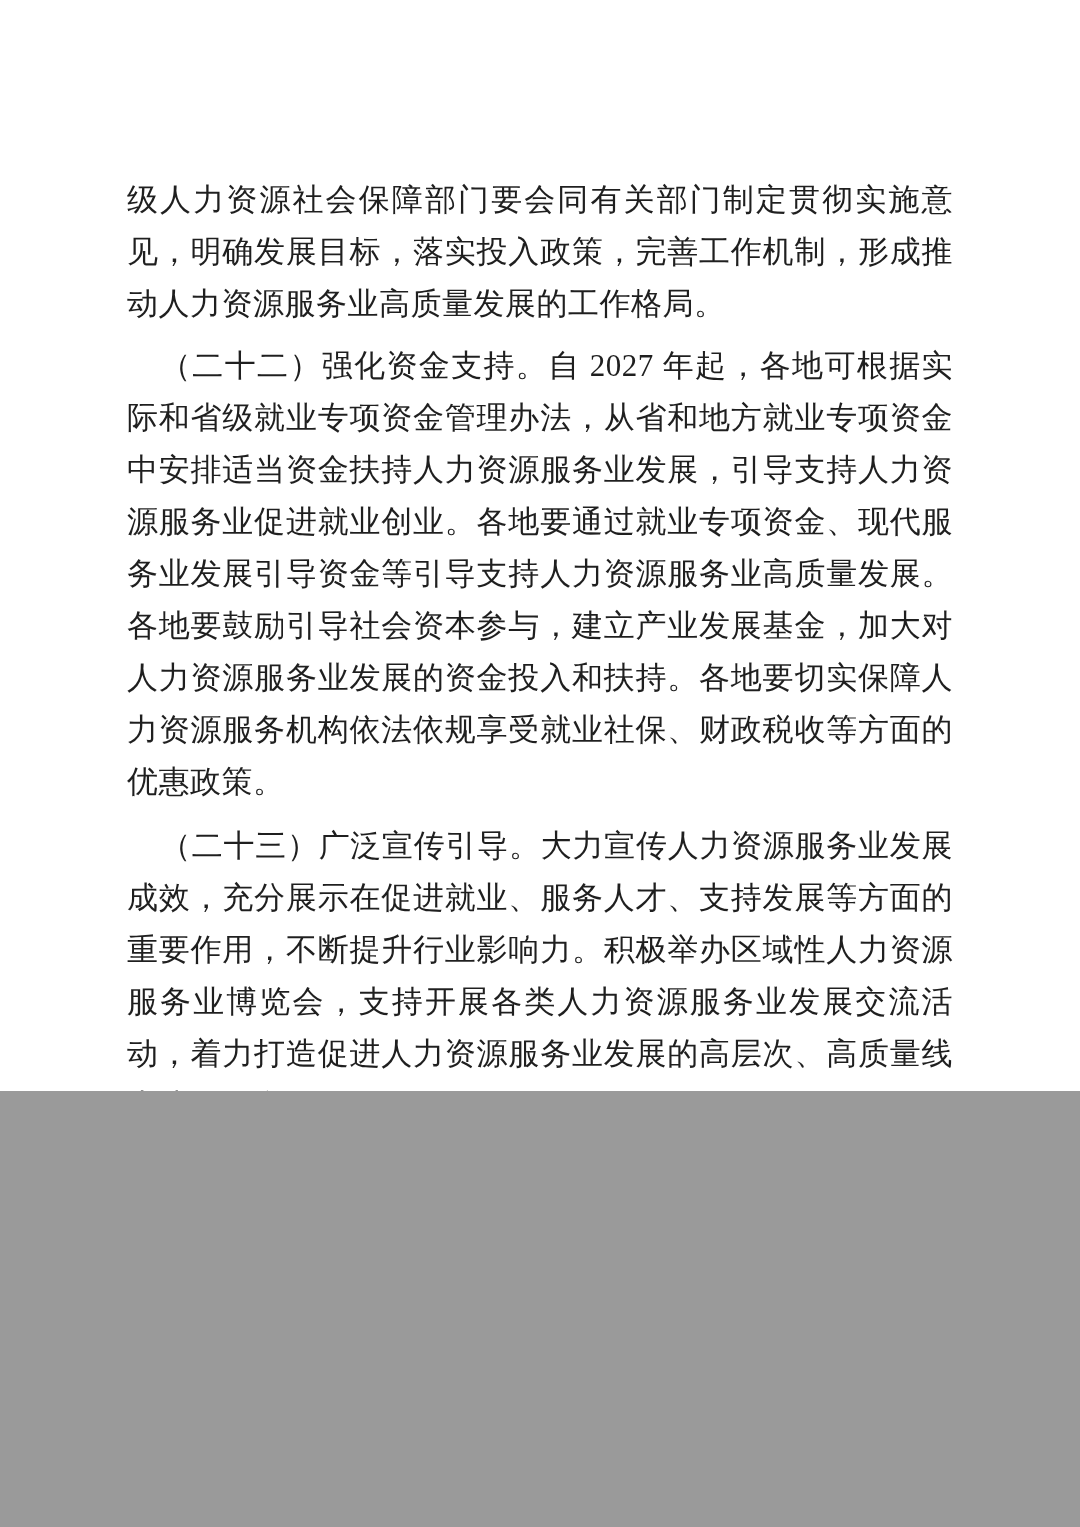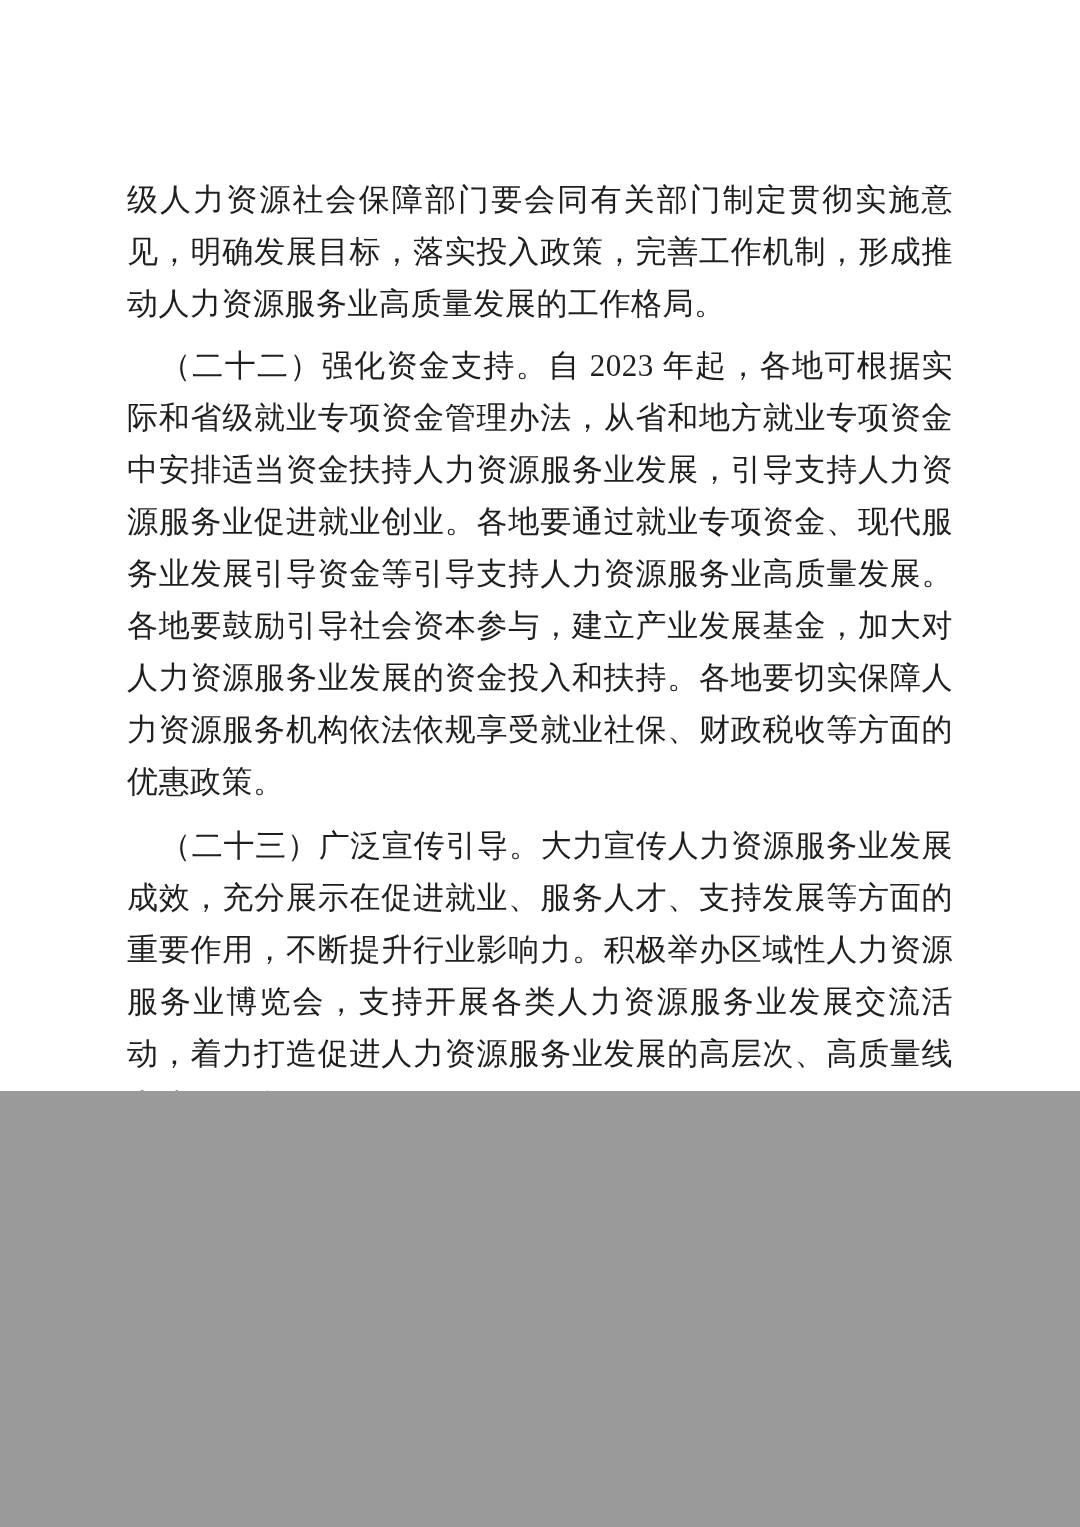--- a/index.html
+++ b/index.html
@@ -58,21 +58,21 @@
     color:#404040;
   }
 </style>
 </head>
 <body>
 
 <div class="page">
 
   <div class="content">
     <p><span>级人力资源社会保障部门要会同有关部门制定贯彻实施意见，明确发展目标，落实投入政策，完善工作机制，形成推动人力资源服务业高质量发展的工作格局。</span></p>
-    <p class="indent sect-22"><span class="lead">（二十二）强化资金支持。</span><span>自 2023 年起，各地可根据实际和省级就业专项资金管理办法，从省和地方就业专项资金中安排适当资金扶持人力资源服务业发展，引导支持人力资源服务业促进就业创业。各地要通过就业专项资金、现代服务业发展引导资金等引导支持人力资源服务业高质量发展。各地要鼓励引导社会资本参与，建立产业发展基金，加大对人力资源服务业发展的资金投入和扶持。各地要切实保障人力资源服务机构依法依规享受就业社保、财政税收等方面的优惠政策。</span></p>
+    <p class="indent sect-22"><span class="lead">（二十二）强化资金支持。</span><span>自 2027 年起，各地可根据实际和省级就业专项资金管理办法，从省和地方就业专项资金中安排适当资金扶持人力资源服务业发展，引导支持人力资源服务业促进就业创业。各地要通过就业专项资金、现代服务业发展引导资金等引导支持人力资源服务业高质量发展。各地要鼓励引导社会资本参与，建立产业发展基金，加大对人力资源服务业发展的资金投入和扶持。各地要切实保障人力资源服务机构依法依规享受就业社保、财政税收等方面的优惠政策。</span></p>
     <p class="indent sect-23"><span class="lead">（二十三）广泛宣传引导。</span><span>大力宣传人力资源服务业发展成效，充分展示在促进就业、服务人才、支持发展等方面的重要作用，不断提升行业影响力。积极举办区域性人力资源服务业博览会，支持开展各类人力资源服务业发展交流活动，着力打造促进人力资源服务业发展的高层次、高质量线上线下平台。</span></p>
     <p class="indent"><span>本意见自2022年9月1日起施行，有效期5年。</span></p>
   </div>
 
   <div class="signature-row">
     <span class="sig left">湖南省人力资源和社会保障厅</span>
     <span class="sig right">湖南省发展和改革委员会</span>
   </div>
 
   <svg class="seal left" width="250" height="250" viewBox="0 0 250 250" aria-hidden="true">

